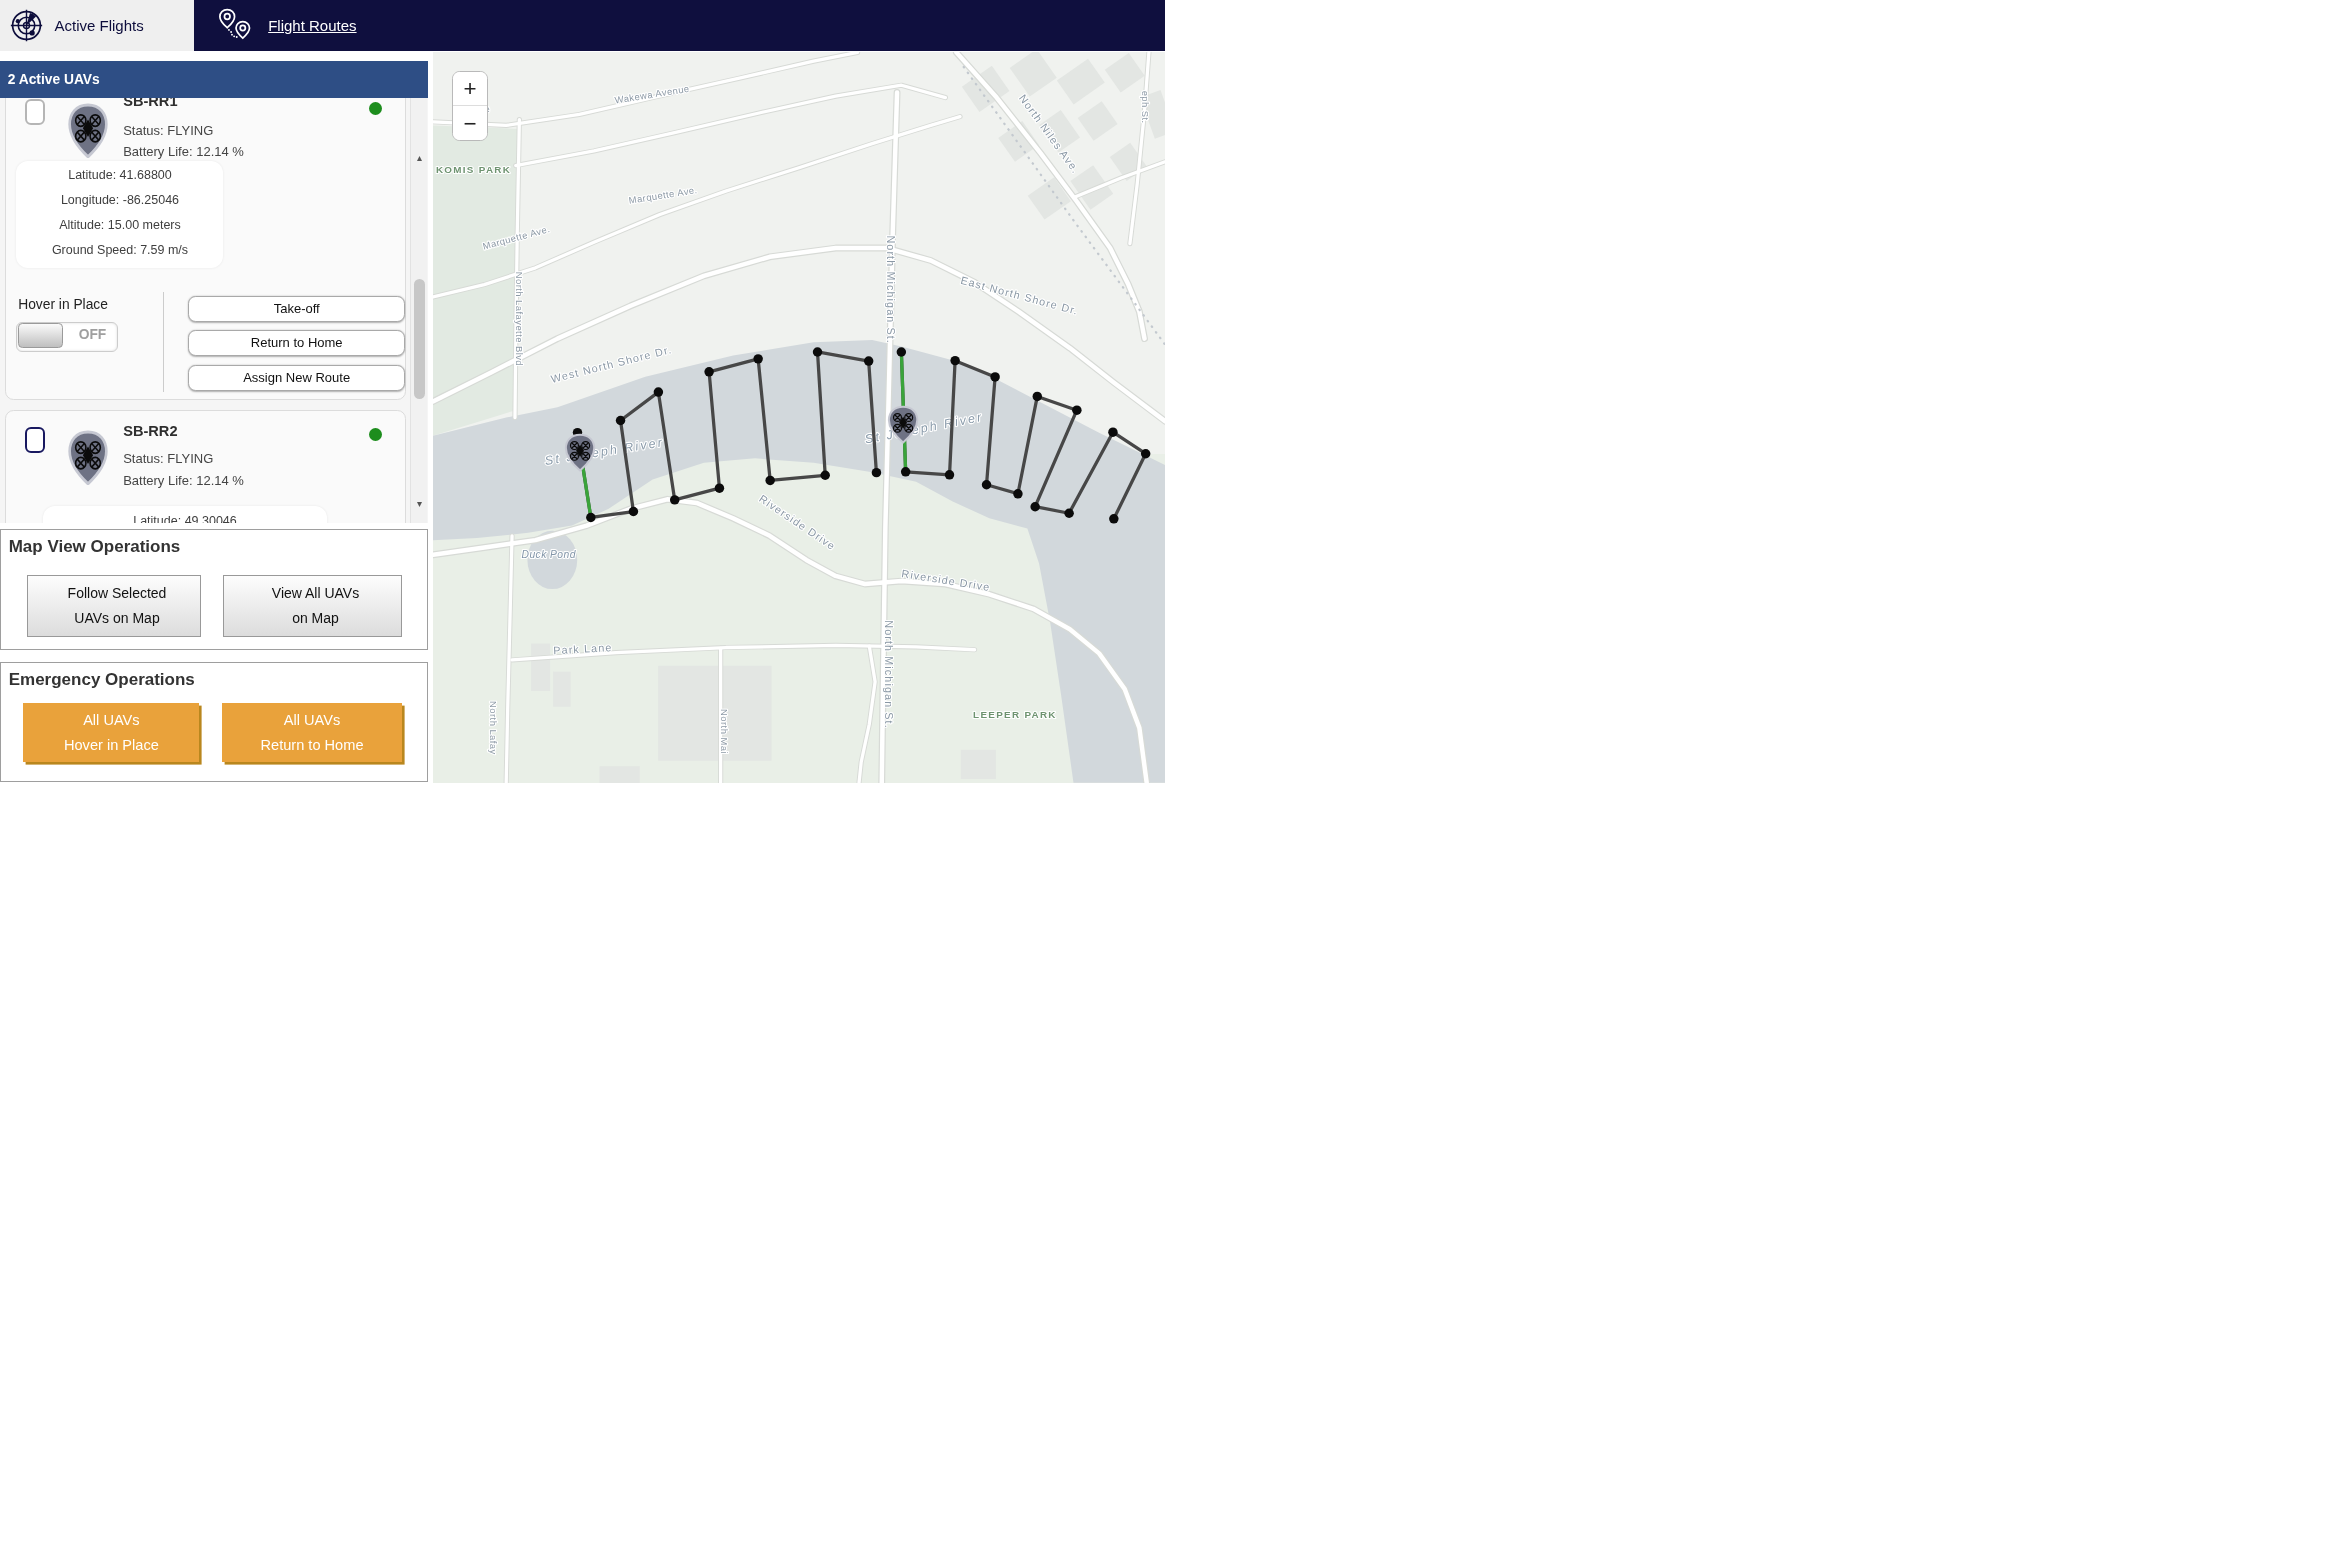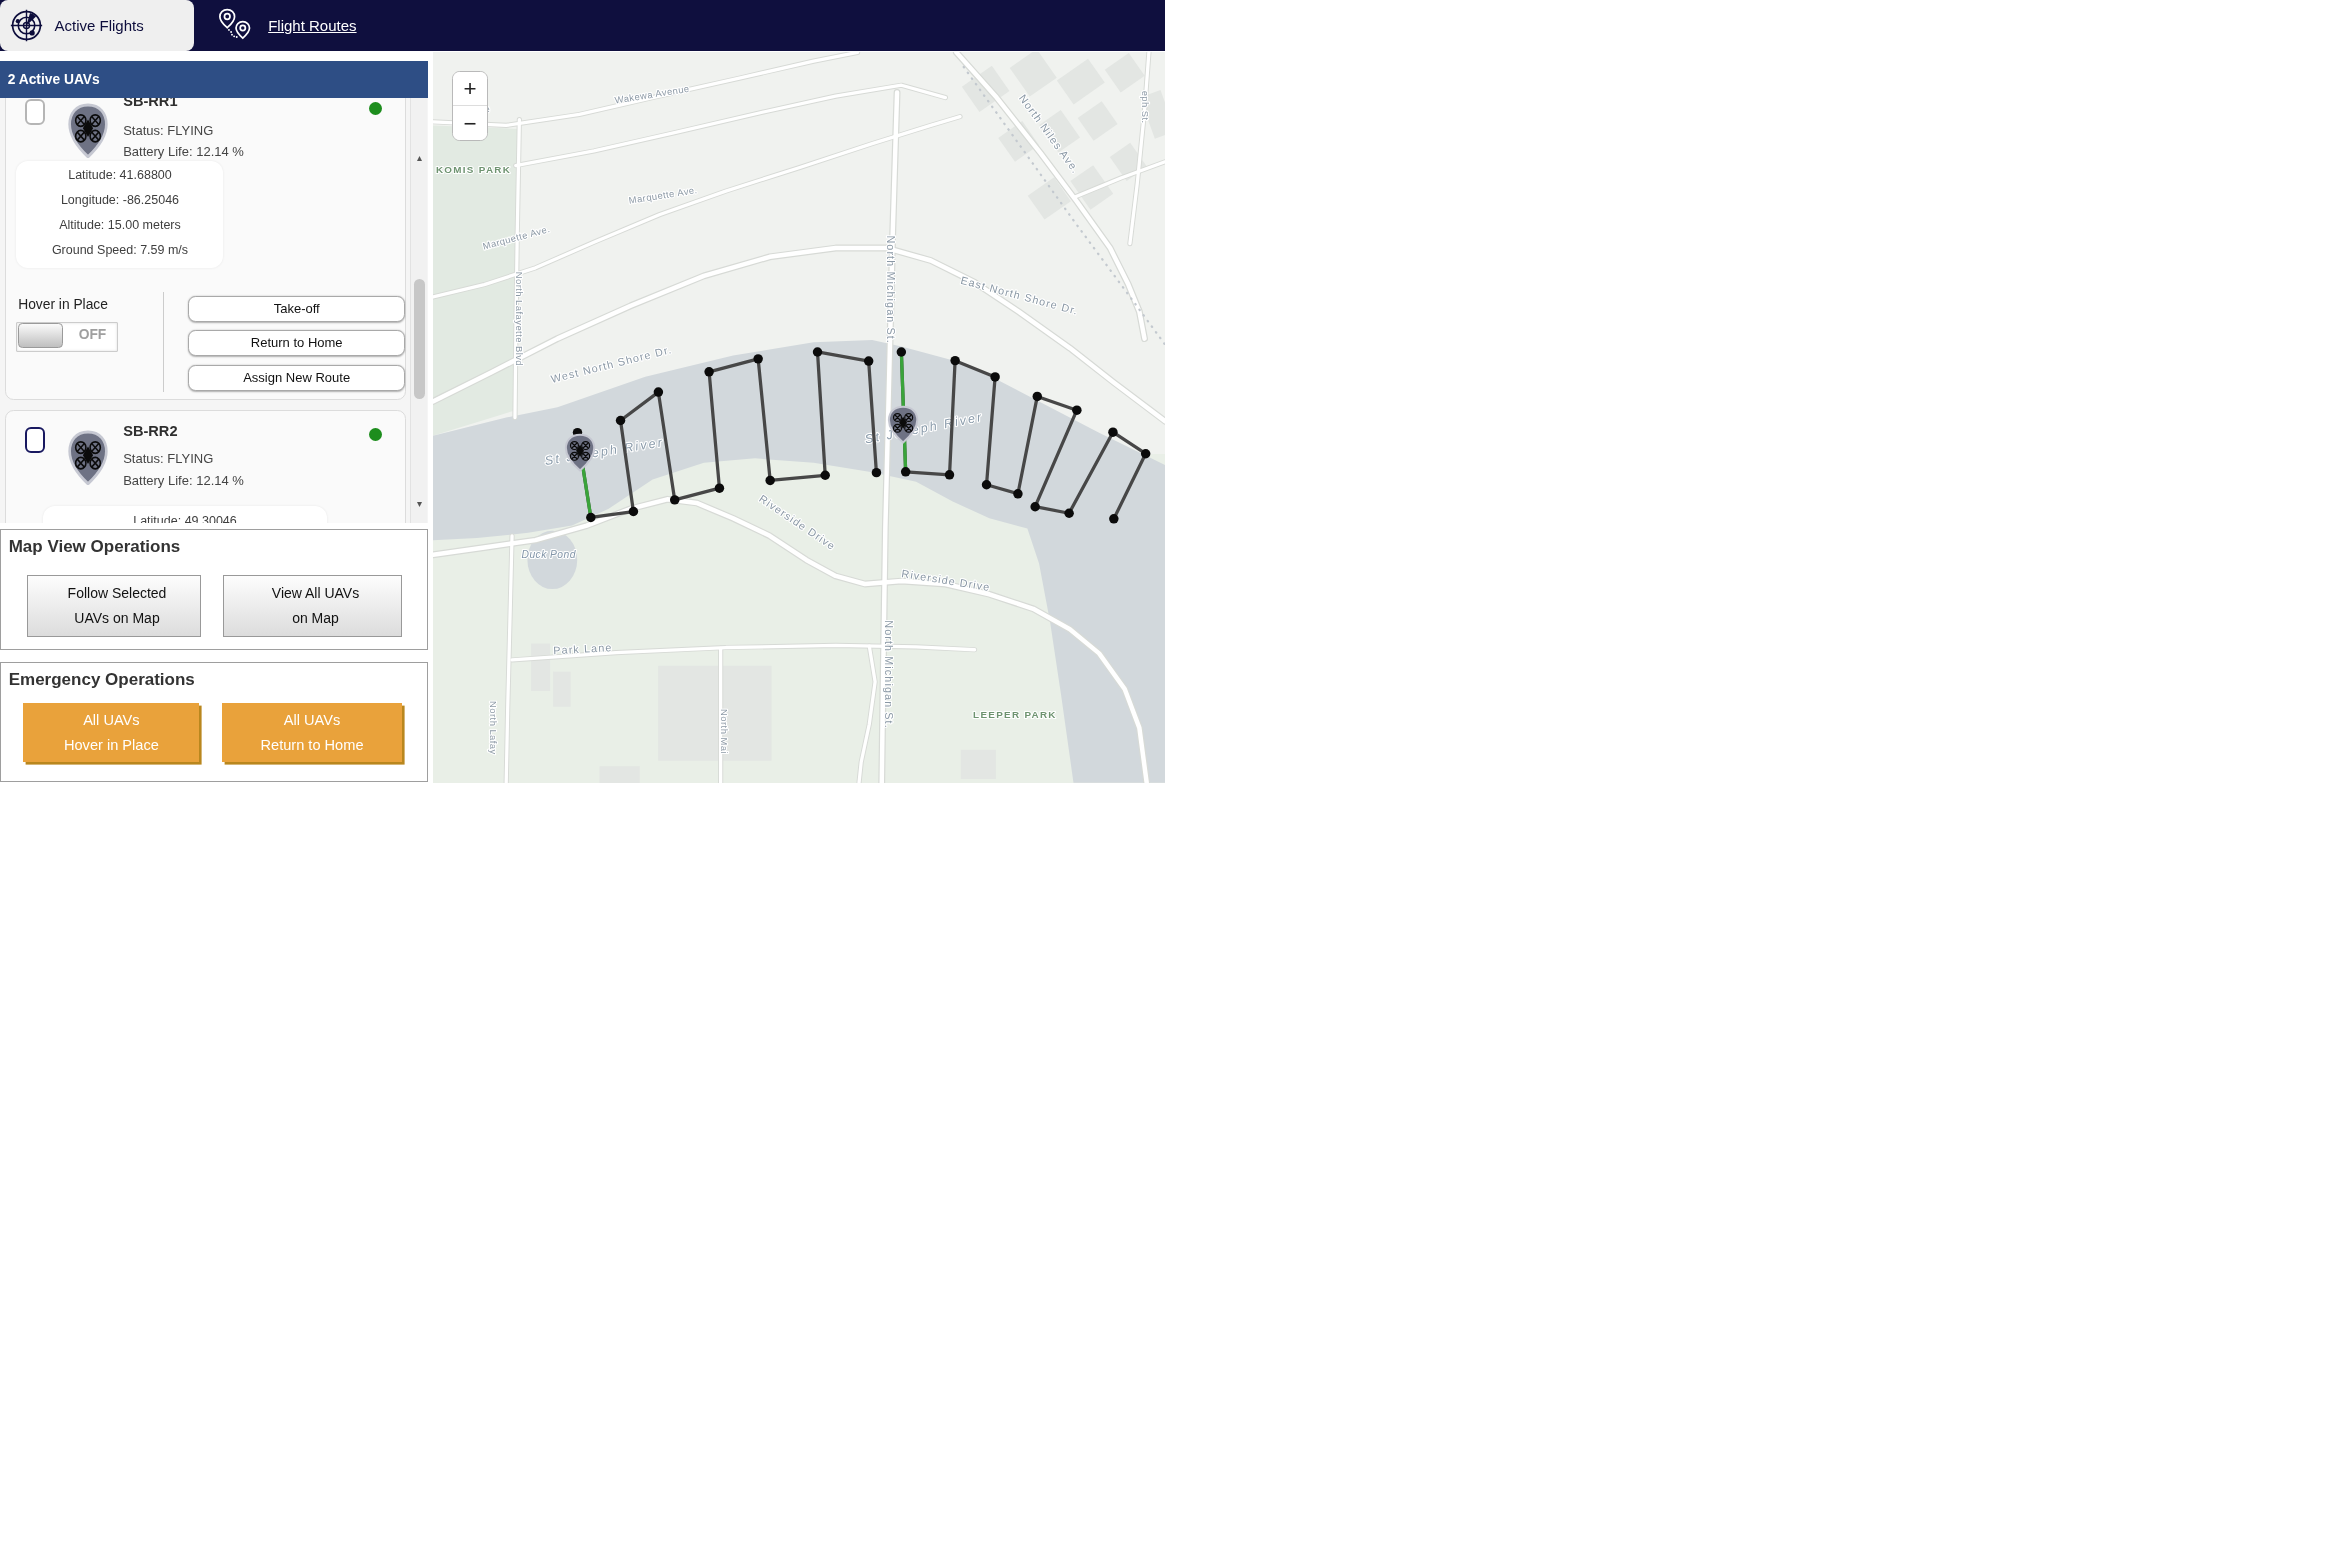--- a/index.html
+++ b/index.html
@@ -1,21 +1,21 @@
 <!DOCTYPE html>
 <html style="font-size:13.8px"><head>
 <meta charset="utf-8">
 <style>
   html,body{margin:0;padding:0;background:#fff;}
   #app{position:relative;width:1165px;height:783px;overflow:hidden;
        font-family:"Liberation Sans",sans-serif;background:#fff;}
 
   
   #nav{position:absolute;left:0;top:0;width:1165px;height:51px;background:#0f0f3e;}
-  .tab{position:absolute;top:0;height:51px;display:flex;align-items:center;cursor:pointer;border-radius:8px;}
+  .tab{position:absolute;top:0;height:51px;display:flex;align-items:center;cursor:pointer;}
   #tab-active{left:0;width:194px;background:#efefef;padding-left:10.3px;gap:11.2px;box-sizing:border-box;}
   #tab-active .tab-label{color:#0d0d3c;font-size:15px;}
   #tab-routes{left:194px;width:293px;padding-left:22.4px;gap:13.8px;box-sizing:border-box;}
   #tab-routes .tab-label{color:#fff;font-size:15px;text-decoration:underline;}
 
   
   #uav-header{position:absolute;left:0;top:61px;width:428px;height:37px;background:#2e4e85;
     color:#fff;font-size:13.8px;font-weight:bold;display:flex;align-items:center;padding-left:7.7px;box-sizing:border-box;z-index:5;}
   #uav-list{position:absolute;left:0;top:98px;width:428px;height:425px;background:#f5f5f5;overflow:hidden;z-index:4;}
   .uav-card{position:absolute;left:5.2px;width:401px;background:#fafafa;border:1.3px solid #dcdcdc;border-radius:8.6px;box-sizing:border-box;}
@@ -25,21 +25,21 @@
   .cb-gray{border:2.6px solid #b5b5b5;}
   .cb-navy{border:2.6px solid #191960;}
   .uav-title{position:absolute;font-size:14.6px;font-weight:bold;color:#2e2e2e;}
   .uav-line{position:absolute;font-size:13px;color:#454545;}
   .status-dot{position:absolute;width:13px;height:13px;border-radius:50%;background:#1d8d1d;}
   .telem-box{position:absolute;background:#fff;border-radius:12px;box-shadow:0 0 2.6px rgba(0,0,0,.08);}
   .telem-box p{margin:0;text-align:center;font-size:12.5px;color:#3f3f3f;line-height:25px;}
   #telem-1{left:10.3px;top:77px;width:207px;height:105px;padding-top:2.6px;}
   #telem-2{left:43px;top:408px;width:284px;height:36px;padding-top:3.4px;}
   .hover-label{position:absolute;font-size:13.8px;color:#222;}
-  .toggle{position:absolute;width:100px;height:28px;background:#fff;border:0.9px solid #ccc;border-radius:1px;box-shadow:inset 0 0 2.6px rgba(0,0,0,.15);cursor:pointer;}
+  .toggle{position:absolute;width:100px;height:28px;background:#fff;border:0.9px solid #ccc;border-radius:6px;box-shadow:inset 0 0 2.6px rgba(0,0,0,.15);cursor:pointer;}
   .toggle-knob{position:absolute;left:0.9px;top:0.9px;width:45px;height:25px;border-radius:4.3px;
     background:linear-gradient(180deg,#fafafa,#bfbfbf);border:0.9px solid #9a9a9a;box-sizing:border-box;}
   .toggle-text{position:absolute;right:11.2px;top:4.3px;font-size:13.8px;font-weight:bold;color:#9f9f9f;}
   .vdivider{position:absolute;border-left:1.3px solid #ccc;}
   .cmd-btn{position:absolute;left:182px;width:217px;height:26px;background:#fff;border:1.7px solid #a9a9a9;border-radius:7.7px;
     font-family:Liberation Sans, sans-serif;font-size:13px;color:#111;box-shadow:0 0.9px 1.7px rgba(0,0,0,.3);cursor:pointer;}
   
   #list-scrollbar{position:absolute;left:410px;top:0;width:17px;height:425px;background:#f1f1f1;border-left:0.9px solid #e2e2e2;box-sizing:border-box;}
   .scroll-arrow{position:absolute;left:0;width:17px;text-align:center;font-size:8.6px;color:#555;cursor:pointer;}
   #scroll-thumb{position:absolute;left:2.6px;top:181px;width:11.2px;height:120px;background:#c7c7c7;border-radius:6px;cursor:pointer;}

